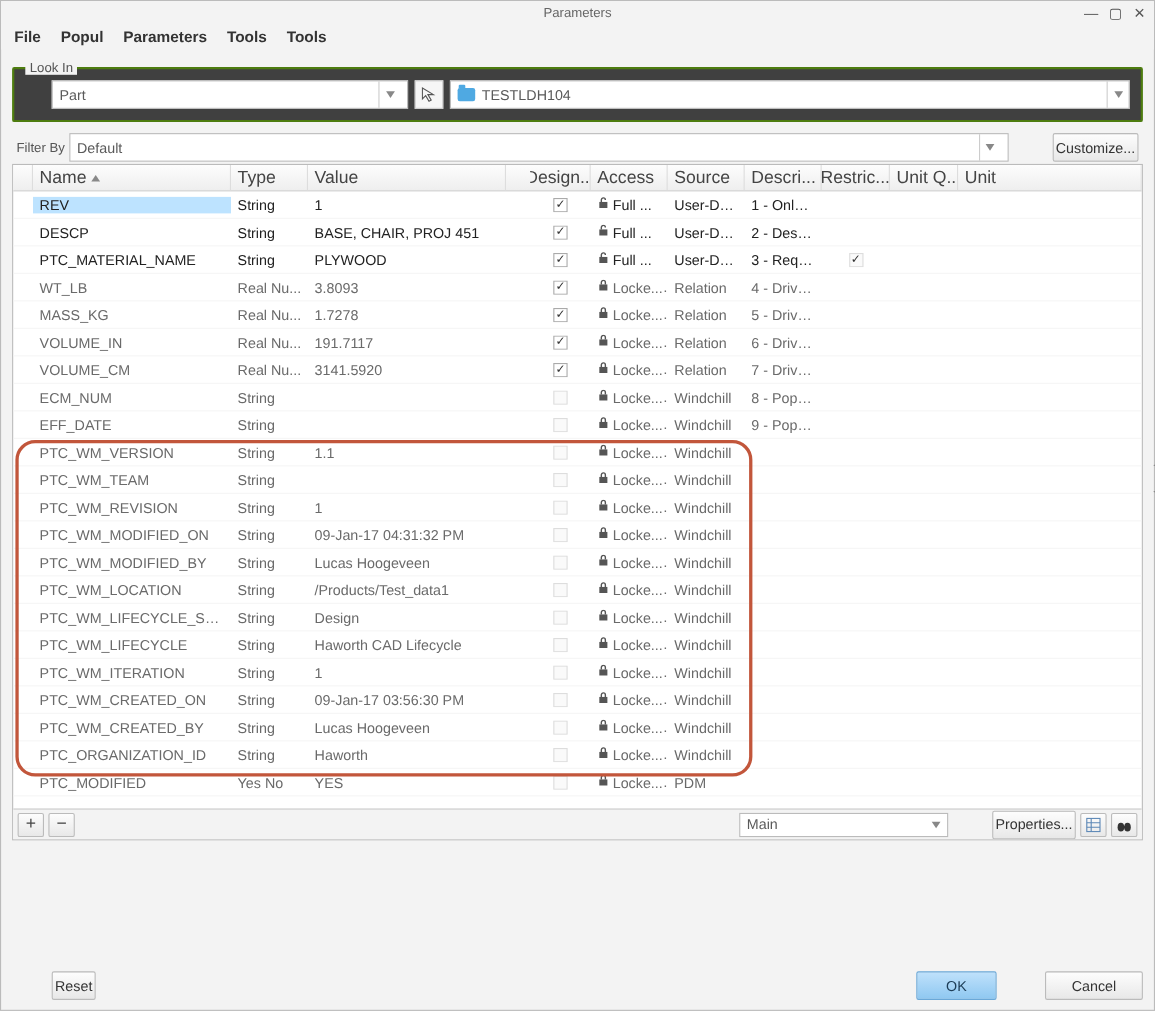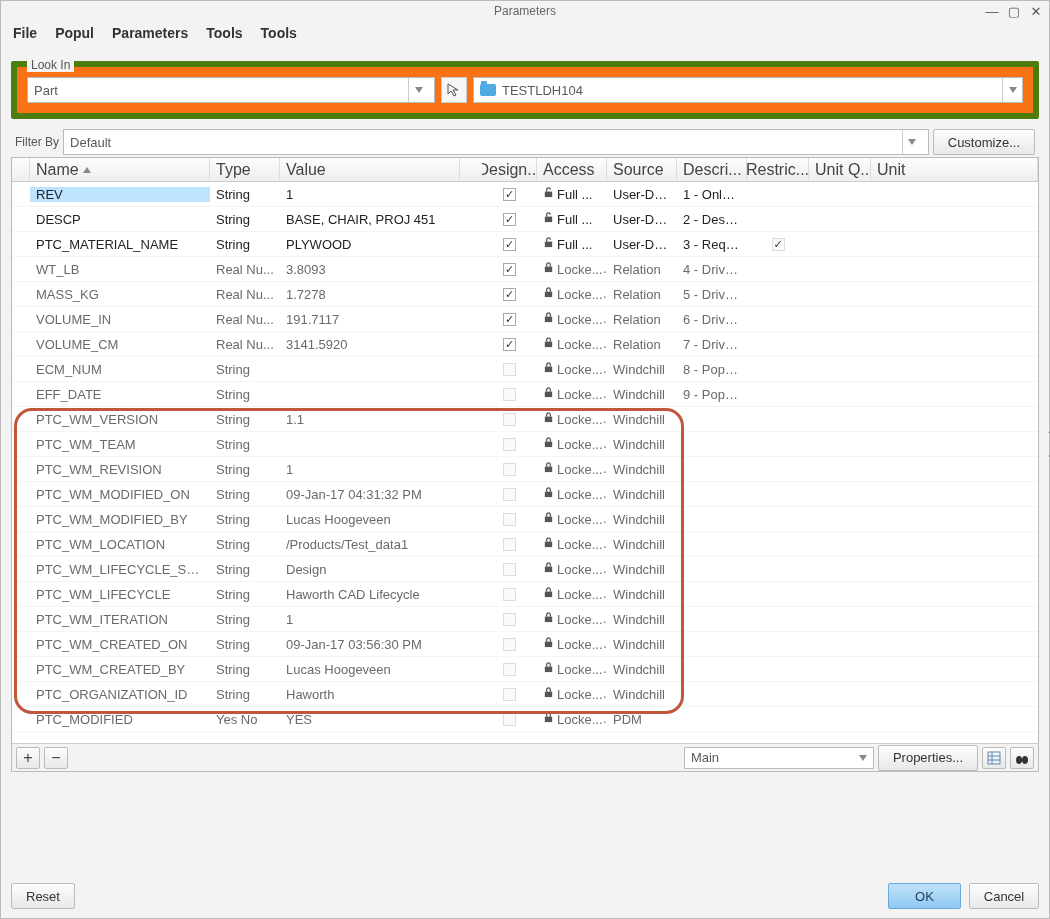--- a/index.html
+++ b/index.html
@@ -7,34 +7,34 @@
   body { background:#f3f3f3; }
   .window { width:1050px; height:919px; border:1px solid #bbb; background:#f3f3f3; display:flex; flex-direction:column; position:relative; }
   .titlebar { height:20px; background:#f3f3f3; display:flex; align-items:center; justify-content:center; position:relative; }
   .titlebar-title { text-align:center; color:#666; font-size:12px; }
   .titlebar-buttons { position:absolute; right:4px; top:2px; display:flex; gap:4px; }
   .tb-btn { width:18px; height:16px; display:flex; align-items:center; justify-content:center; color:#555; cursor:pointer; }
   .menubar { height:24px; background:#f3f3f3; display:flex; align-items:center; gap:18px; padding:0 12px; font-size:14px; color:#333; font-weight:700; }
   .menubar span { cursor:pointer; }
   .content { flex:1; padding:8px 10px; display:flex; flex-direction:column; gap:8px; }
 
-  .groupbox { border:6px solid #4d7c0f; border-radius:2px; background:#f97316; padding:10px; position:relative; margin-top:8px; }
+  .groupbox { border:2px solid #4d7c0f; border-radius:2px; background:#404040; padding:10px; position:relative; margin-top:8px; }
   .groupbox-label { position:absolute; top:-9px; left:10px; background:#f3f3f3; padding:0 4px; font-size:12px; color:#555; }
   .lookin-row { display:flex; gap:6px; align-items:center; }
   .combo { flex:1; height:26px; border:1px solid #bbb; background:#fff; display:flex; align-items:center; padding:0 6px; justify-content:space-between; }
-  .combo.small { flex:0 0 auto; width:408px; }
+  .combo.small { flex:0 0 auto; width:324px;margin-left:24px; }
   .combo-arrow { width:20px; height:100%; border-left:1px solid #ccc; display:flex; align-items:center; justify-content:center; color:#777; }
   .icon-btn { width:26px; height:26px; border:1px solid #ccc; background:#f6f6f6; display:flex; align-items:center; justify-content:center; cursor:pointer; }
   .context-combo { flex:1; height:26px; border:1px solid #bbb; background:#fff; display:flex; align-items:center; padding:0 0 0 6px; gap:6px; justify-content:space-between; }
   .folder-icon { width:16px; height:12px; background:#4fa9e2; border-radius:2px; display:inline-block; position:relative; }
   .folder-icon::before { content:""; position:absolute; top:-3px; left:1px; width:6px; height:3px; background:#4fa9e2; border-radius:1px 1px 0 0; }
 
   .filter-row { display:flex; align-items:center; gap:4px; padding:2px 4px; }
   .filter-label { font-size:12px; color:#555; white-space:nowrap; }
-  .btn { height:26px; border:1px solid #bbb; background:linear-gradient(#fdfdfd,#e8e8e8); padding:0 14px; display:inline-flex; align-items:center; justify-content:center; cursor:pointer; border-radius:2px; white-space:nowrap; color:#333; }
+  .btn { height:26px; border:1px solid #bbb; background:linear-gradient(#fdfdfd,#e8e8e8); padding:0 2px; display:inline-flex; align-items:center; justify-content:center; cursor:pointer; border-radius:2px; white-space:nowrap; color:#333;margin-left:36px; }
   .btn.primary { background:linear-gradient(#bfe1fb,#8fc8f1); border-color:#6aa8d8; color:#1d3d57; }
 
   .table-wrap { border:1px solid #bbb; background:#fff; height:615px; display:flex; flex-direction:column; overflow:hidden; position:relative; }
   .thead { display:flex; height:24px; background:linear-gradient(#fdfdfd,#eeeeee); border-bottom:1px solid #ccc; color:#444; font-size:16px; }
   .th { border-right:1px solid #ddd; padding:0 6px; display:flex; align-items:center; overflow:hidden; text-overflow:ellipsis; white-space:nowrap; }
   .th.sortable { gap:4px; }
   .c-marker { width:18px; flex:0 0 18px; }
   .c-name  { width:180px; flex:0 0 180px; }
   .c-type  { width:70px;  flex:0 0 70px;  }
   .c-value { width:180px; flex:0 0 180px; }
@@ -615,18 +615,18 @@
   </div>
 
   <div class="bottom-bar">
     <div class="btn">
         <span>Reset</span>
       </div>
     <div class="spacer"></div>
     <div class="btn primary" style="width:73px;">
         <span>OK</span>
       </div>
-    <div class="btn" style="width:70px;">
+    <div class="btn" style="width:89px;">
         <span>Cancel</span>
       </div>
   </div>
 
 </div>
 
 </body></html>

